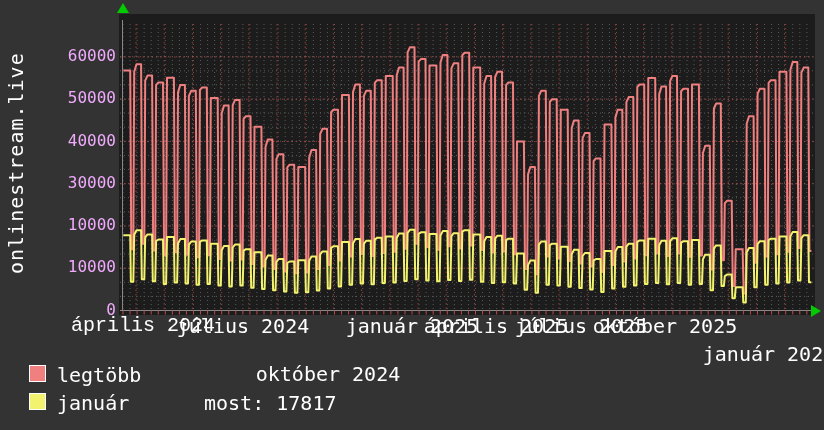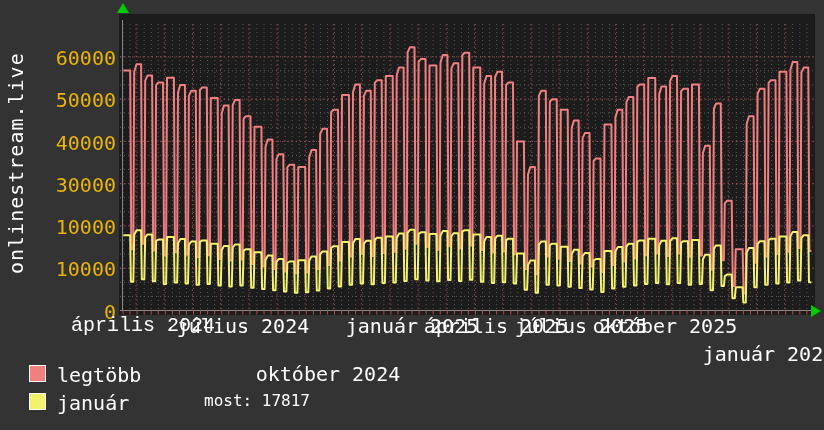--- a/index.html
+++ b/index.html
@@ -3,33 +3,33 @@
 <meta charset="utf-8">
 <style>
   html,body{margin:0;padding:0;background:#333333;}
   #graph{position:relative;width:824px;height:430px;background:#333333;overflow:hidden;
          font-family:"DejaVu Sans Mono","Liberation Mono",monospace;color:#ffffff;}
   .vtitle{position:absolute;left:4px;top:54px;width:22px;height:220px;
           writing-mode:vertical-rl;transform:rotate(180deg);
           font-size:20px;letter-spacing:1px;white-space:nowrap;color:#fff;}
   #plot{position:absolute;left:119px;top:14px;width:696px;height:301px;background:#1c1c1c;}
   .ylabels span{position:absolute;right:708px;transform:translateY(-11px);
-                font-size:20px;color:#eab308;white-space:nowrap;margin-left:12px;}
+                font-size:16px;color:#f0abfc;white-space:nowrap;margin-left:12px;}
   .xlabels span{position:absolute;top:314px;transform:translateX(-50%);
                 font-size:20px;color:#fff;white-space:nowrap;}
   .arrow-up{position:absolute;left:117px;top:3px;width:0;height:0;
             border-left:6px solid transparent;border-right:6px solid transparent;
             border-bottom:10px solid #00cc00;}
   .arrow-right{position:absolute;left:811px;top:305px;width:0;height:0;
                border-top:6px solid transparent;border-bottom:6px solid transparent;
                border-left:10px solid #00cc00;}
   .legend-row{position:absolute;left:29px;height:22px;font-size:20px;}
   .swatch{position:absolute;left:0;top:2px;width:15px;height:15px;border:1px solid #ffffff;}
   .legend-label{position:absolute;left:28px;top:0;white-space:nowrap;}
-  .stat{position:absolute;font-size:16px;white-space:nowrap;}
+  .stat{position:absolute;font-size:20px;white-space:nowrap;}
 </style>
 </head>
 <body>
 
 <div id="graph">
   <div class="vtitle">onlinestream.live</div>
 
   <div id="plot">
     <svg id="plot-svg" width="696" height="301" viewBox="0 0 696 301" xmlns="http://www.w3.org/2000/svg">
         <g>

